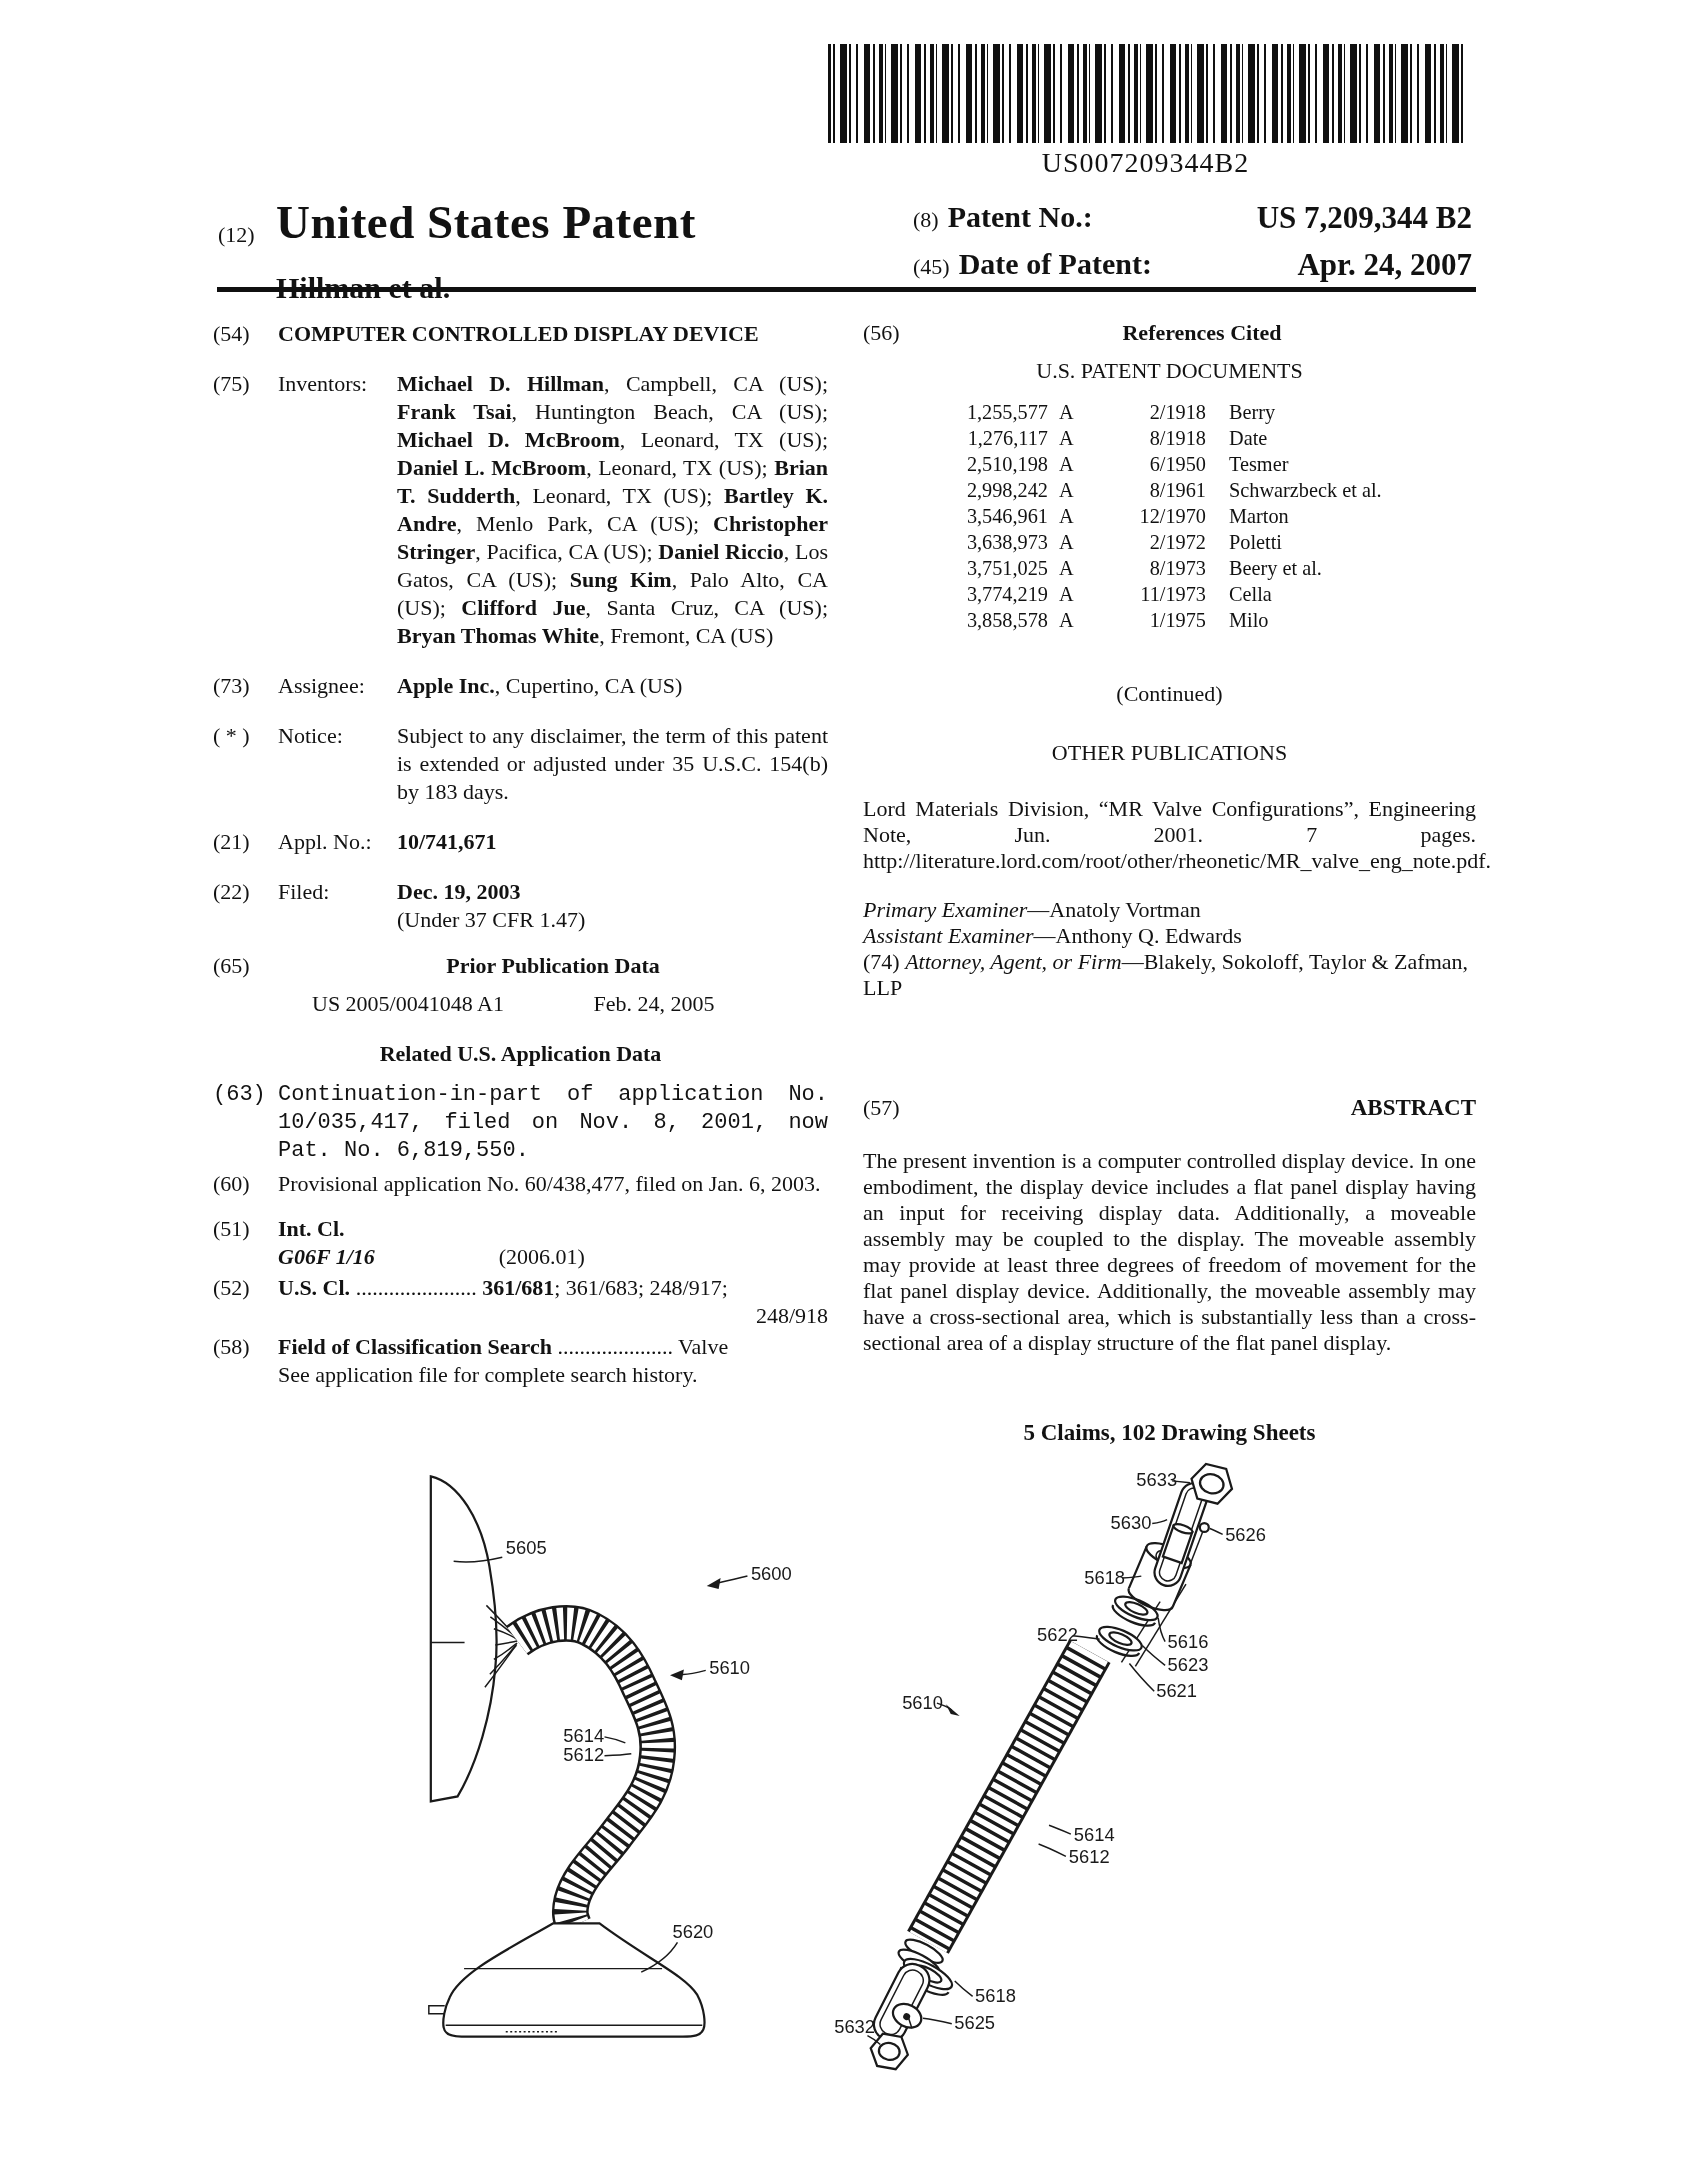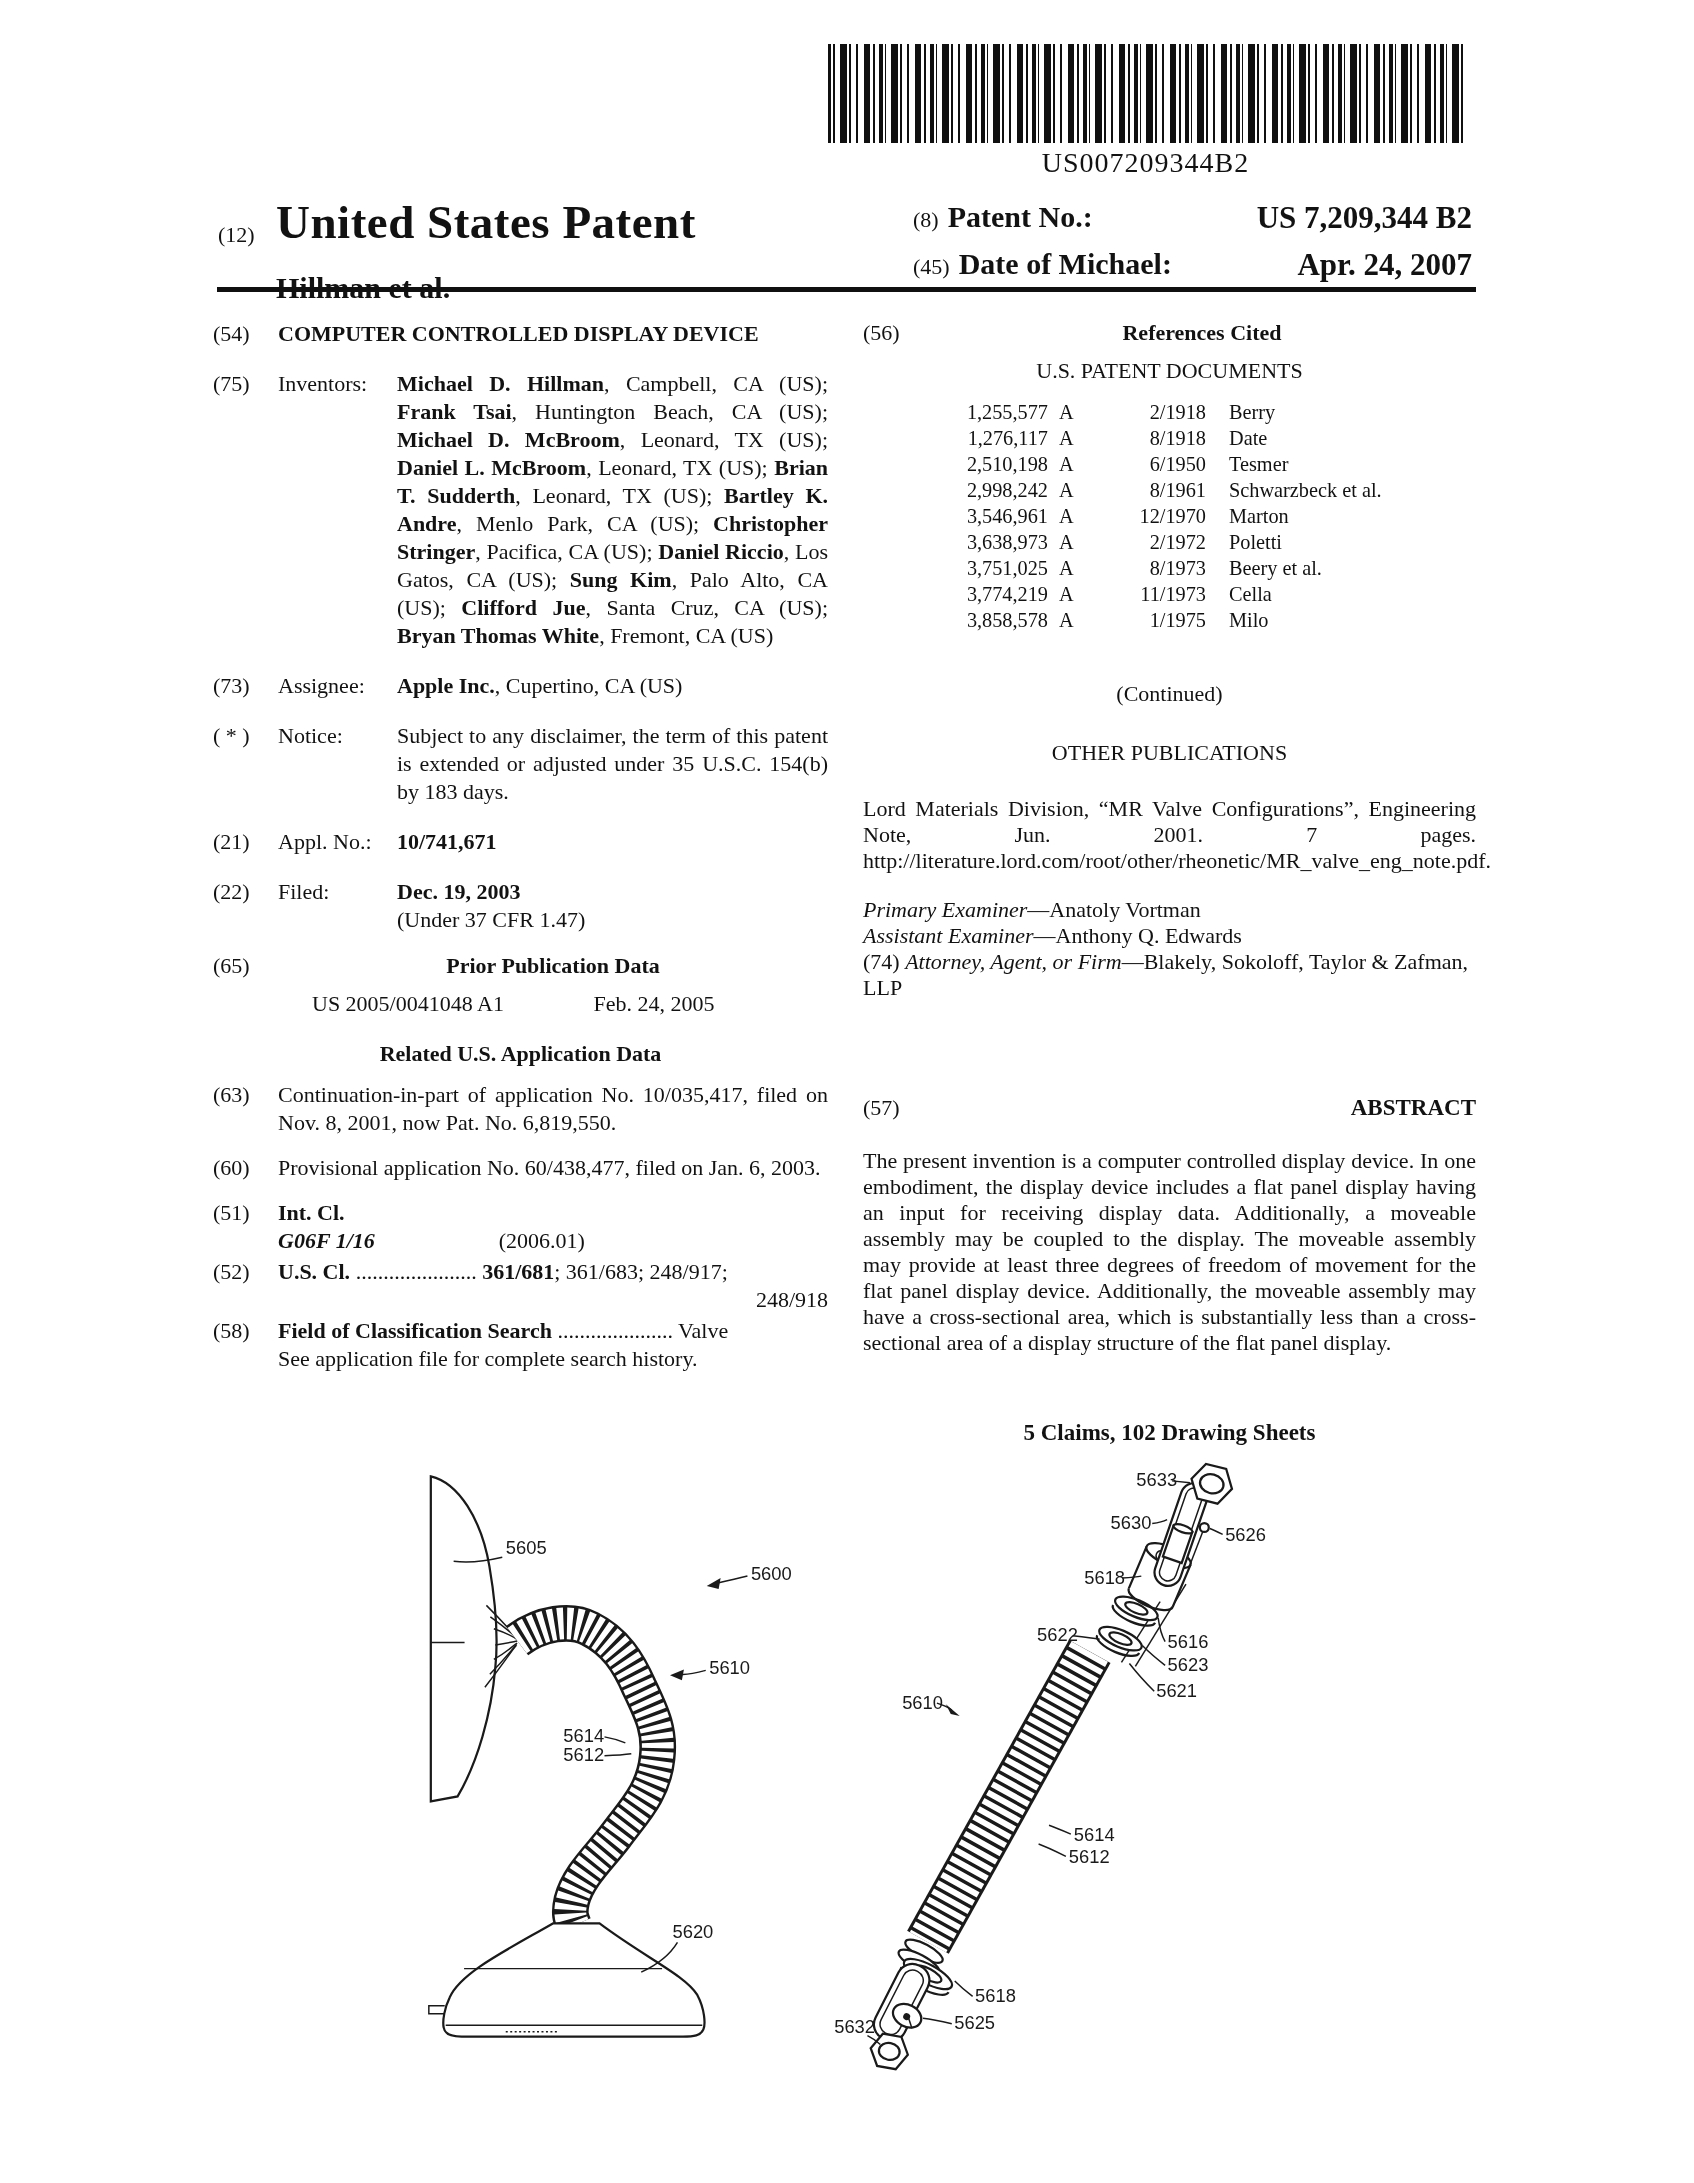--- a/index.html
+++ b/index.html
@@ -75,21 +75,21 @@
   <div class="barcode-text">US007209344B2</div>
 
   <span class="h-12 kindnum">(12)</span>
   <div class="h-title">United States Patent</div>
   <div class="h-inventor">Hillman et al.</div>
   <div class="h-r1">
     <span class="kindnum">(8)</span><span class="h-rlabel">Patent No.:</span>
     <span class="h-rval">US 7,209,344 B2</span>
   </div>
   <div class="h-r2">
-    <span class="kindnum">(45)</span><span class="h-rlabel">Date of Michael:</span>
+    <span class="kindnum">(45)</span><span class="h-rlabel">Date of Patent:</span>
     <span class="h-rval">Apr. 24, 2007</span>
   </div>
   <div class="rule"></div>
 
   <div class="col col-left">
 
     <div class="entry">
       <span class="num">(54)</span>
       <span class="f54-title">COMPUTER CONTROLLED DISPLAY DEVICE</span>
     </div>
@@ -129,21 +129,21 @@
       <span class="num">(65)</span>
       <span class="txt c-head" style="text-align:center;">Prior Publication Data</span>
     </div>
     <div class="publine">
       <span>US 2005/0041048 A1</span>
       <span class="pubdate">Feb. 24, 2005</span>
     </div>
 
     <div class="c-head" style="margin-bottom:13px;">Related U.S. Application Data</div>
 
-    <div class="entry" style="margin-bottom:17px;">
+    <div class="entry" style="margin-bottom:5px;font-family:Liberation Mono, monospace;">
       <span class="num">(63)</span>
       <span class="txt">Continuation-in-part of application No. 10/035,417, filed on Nov. 8, 2001, now Pat. No. 6,819,550.</span>
     </div>
 
     <div class="entry" style="margin-bottom:17px;">
       <span class="num">(60)</span>
       <span class="txt">Provisional application No. 60/438,477, filed on Jan. 6, 2003.</span>
     </div>
 
     <div class="entry" style="margin-bottom:3px;">

